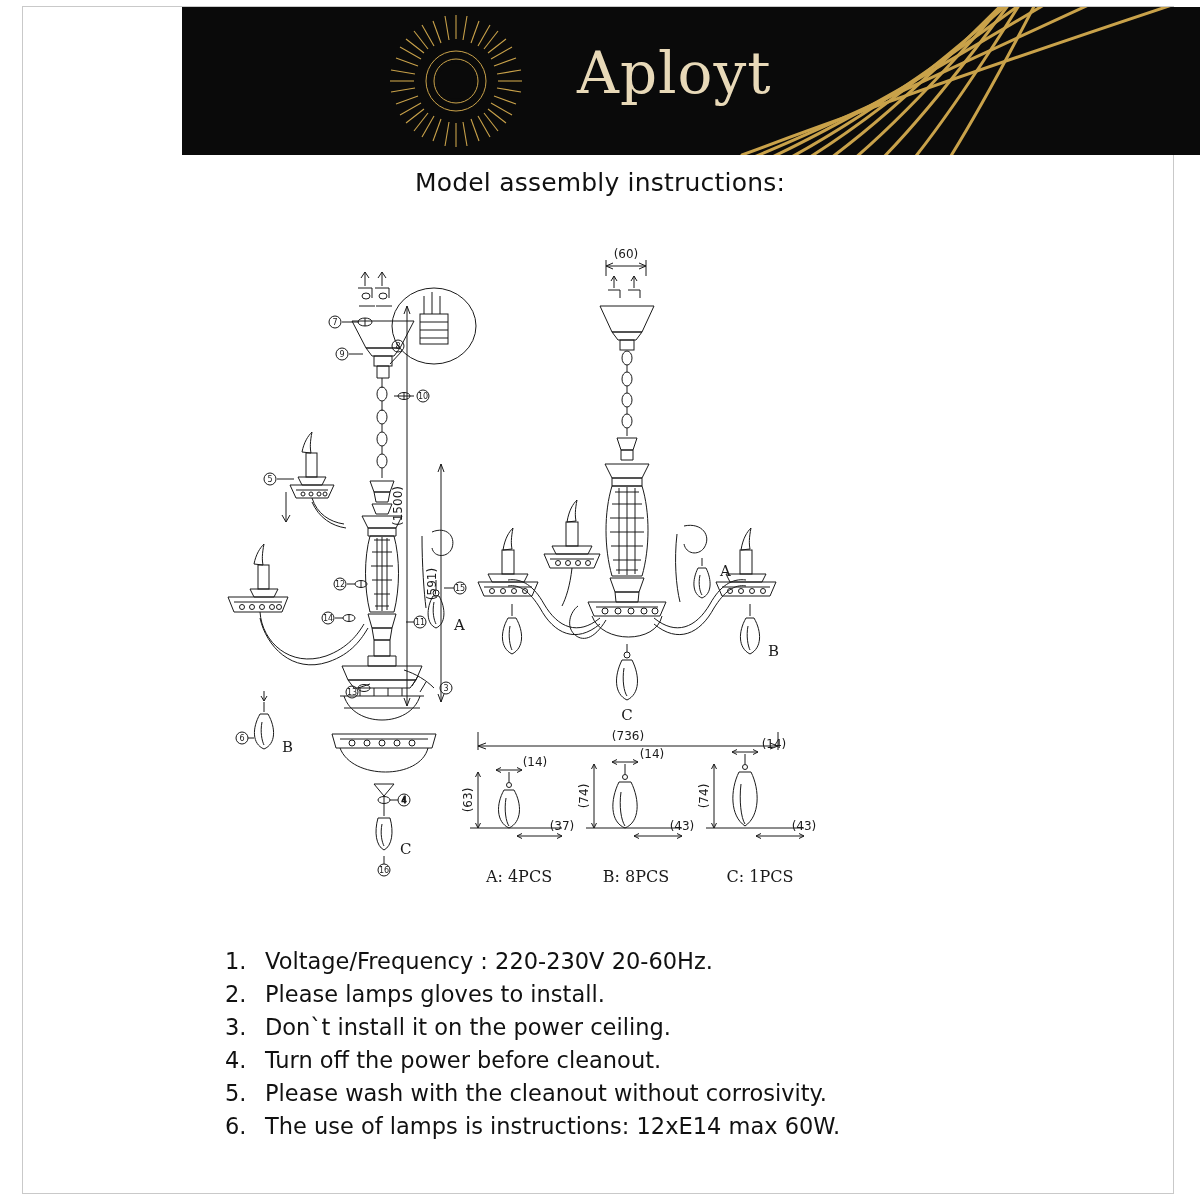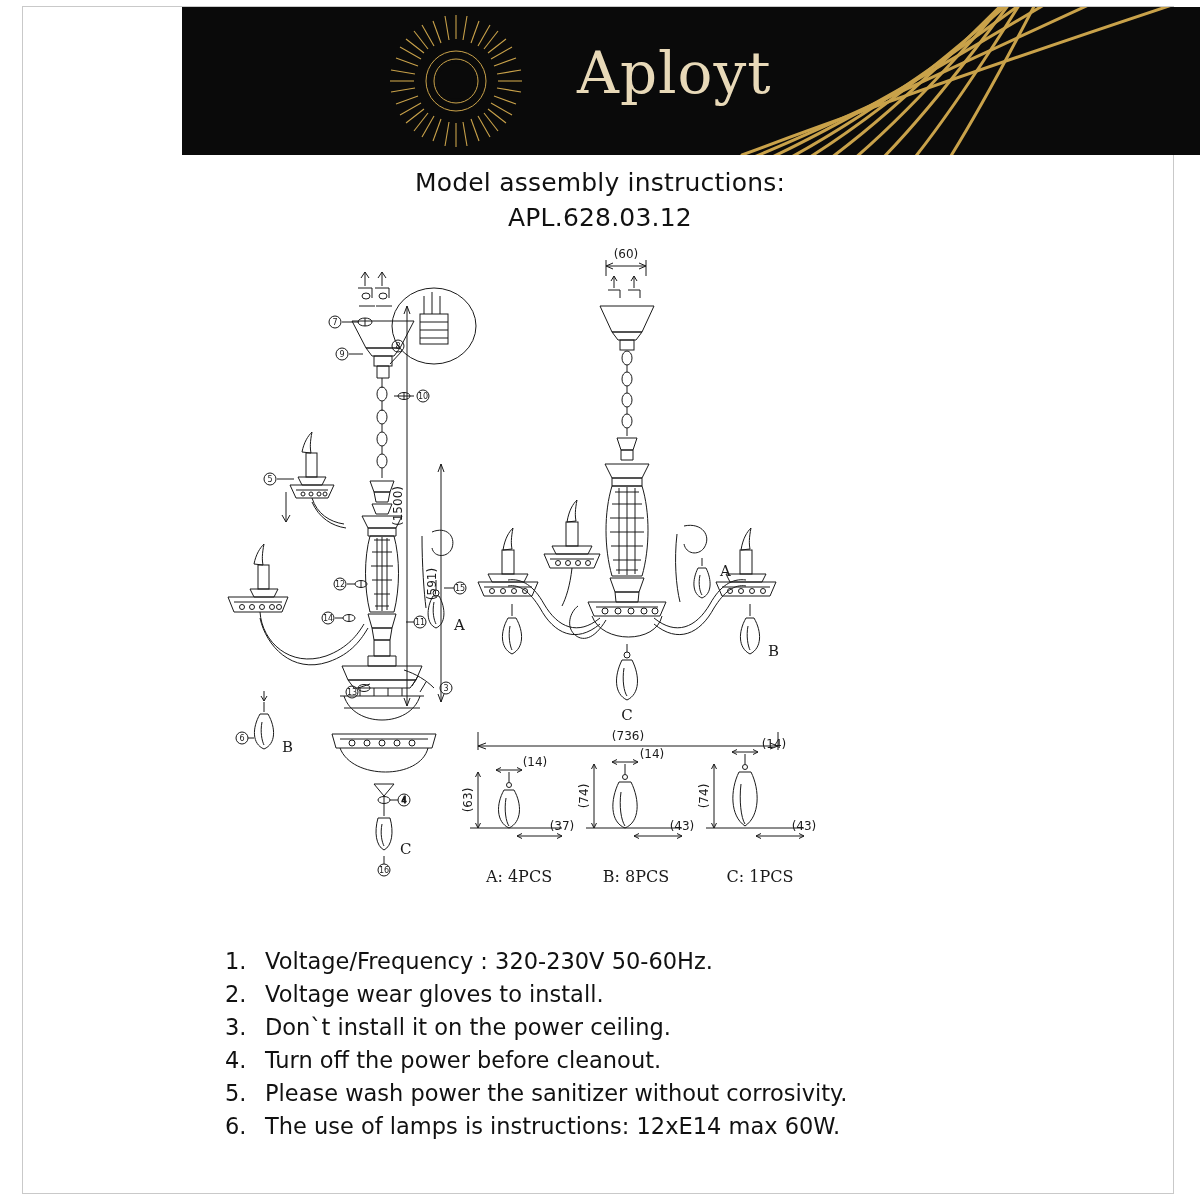--- a/index.html
+++ b/index.html
@@ -196,21 +196,20 @@
       <path d="M206 341 C 296 230 398 40 488 -94"></path>
       <path d="M242 342 C 322 216 414 10 490 -124"></path>
     </g>
   </svg>
 
   <div class="brand">Aployt</div>
 </div>
 
 <div class="title-block">
   <div class="title-line1">Model assembly instructions:</div>
-  <div class="title-line2">APL.628.03.12</div>
 </div>
 
 <div class="diagram-area">
 <svg width="1152" height="670" viewBox="0 0 1152 670">
 
   <g>
 
     <g class="thin">
       <path d="M330 85 L392 85 L378 112 L344 112 Z"></path>
       <path d="M344 112 L378 112 L372 120 L350 120 Z"></path>
@@ -649,35 +648,35 @@
       <text x="738" y="646" text-anchor="middle" class="pcstxt">C: 1PCS</text>
     </g>
   </g>
 
 </svg>
 </div>
 
 <div class="notes">
   <div class="note-row">
     <span class="note-num">1.</span>
-    <span class="note-txt">Voltage/Frequency : 320-230V 50-60Hz.</span>
+    <span class="note-txt">Voltage/Frequency : 220-230V 20-60Hz.</span>
   </div>
   <div class="note-row">
     <span class="note-num">2.</span>
-    <span class="note-txt">Voltage wear gloves to install.</span>
+    <span class="note-txt">Please lamps gloves to install.</span>
   </div>
   <div class="note-row">
     <span class="note-num">3.</span>
     <span class="note-txt">Don`t install it on the power ceiling.</span>
   </div>
   <div class="note-row">
     <span class="note-num">4.</span>
     <span class="note-txt">Turn off the power before cleanout.</span>
   </div>
   <div class="note-row">
     <span class="note-num">5.</span>
-    <span class="note-txt">Please wash power the sanitizer without corrosivity.</span>
+    <span class="note-txt">Please wash with the cleanout without corrosivity.</span>
   </div>
   <div class="note-row">
     <span class="note-num">6.</span>
     <span class="note-txt">The use of lamps is instructions: 12xE14 max 60W.</span>
   </div>
 </div>
 
 </body></html>

